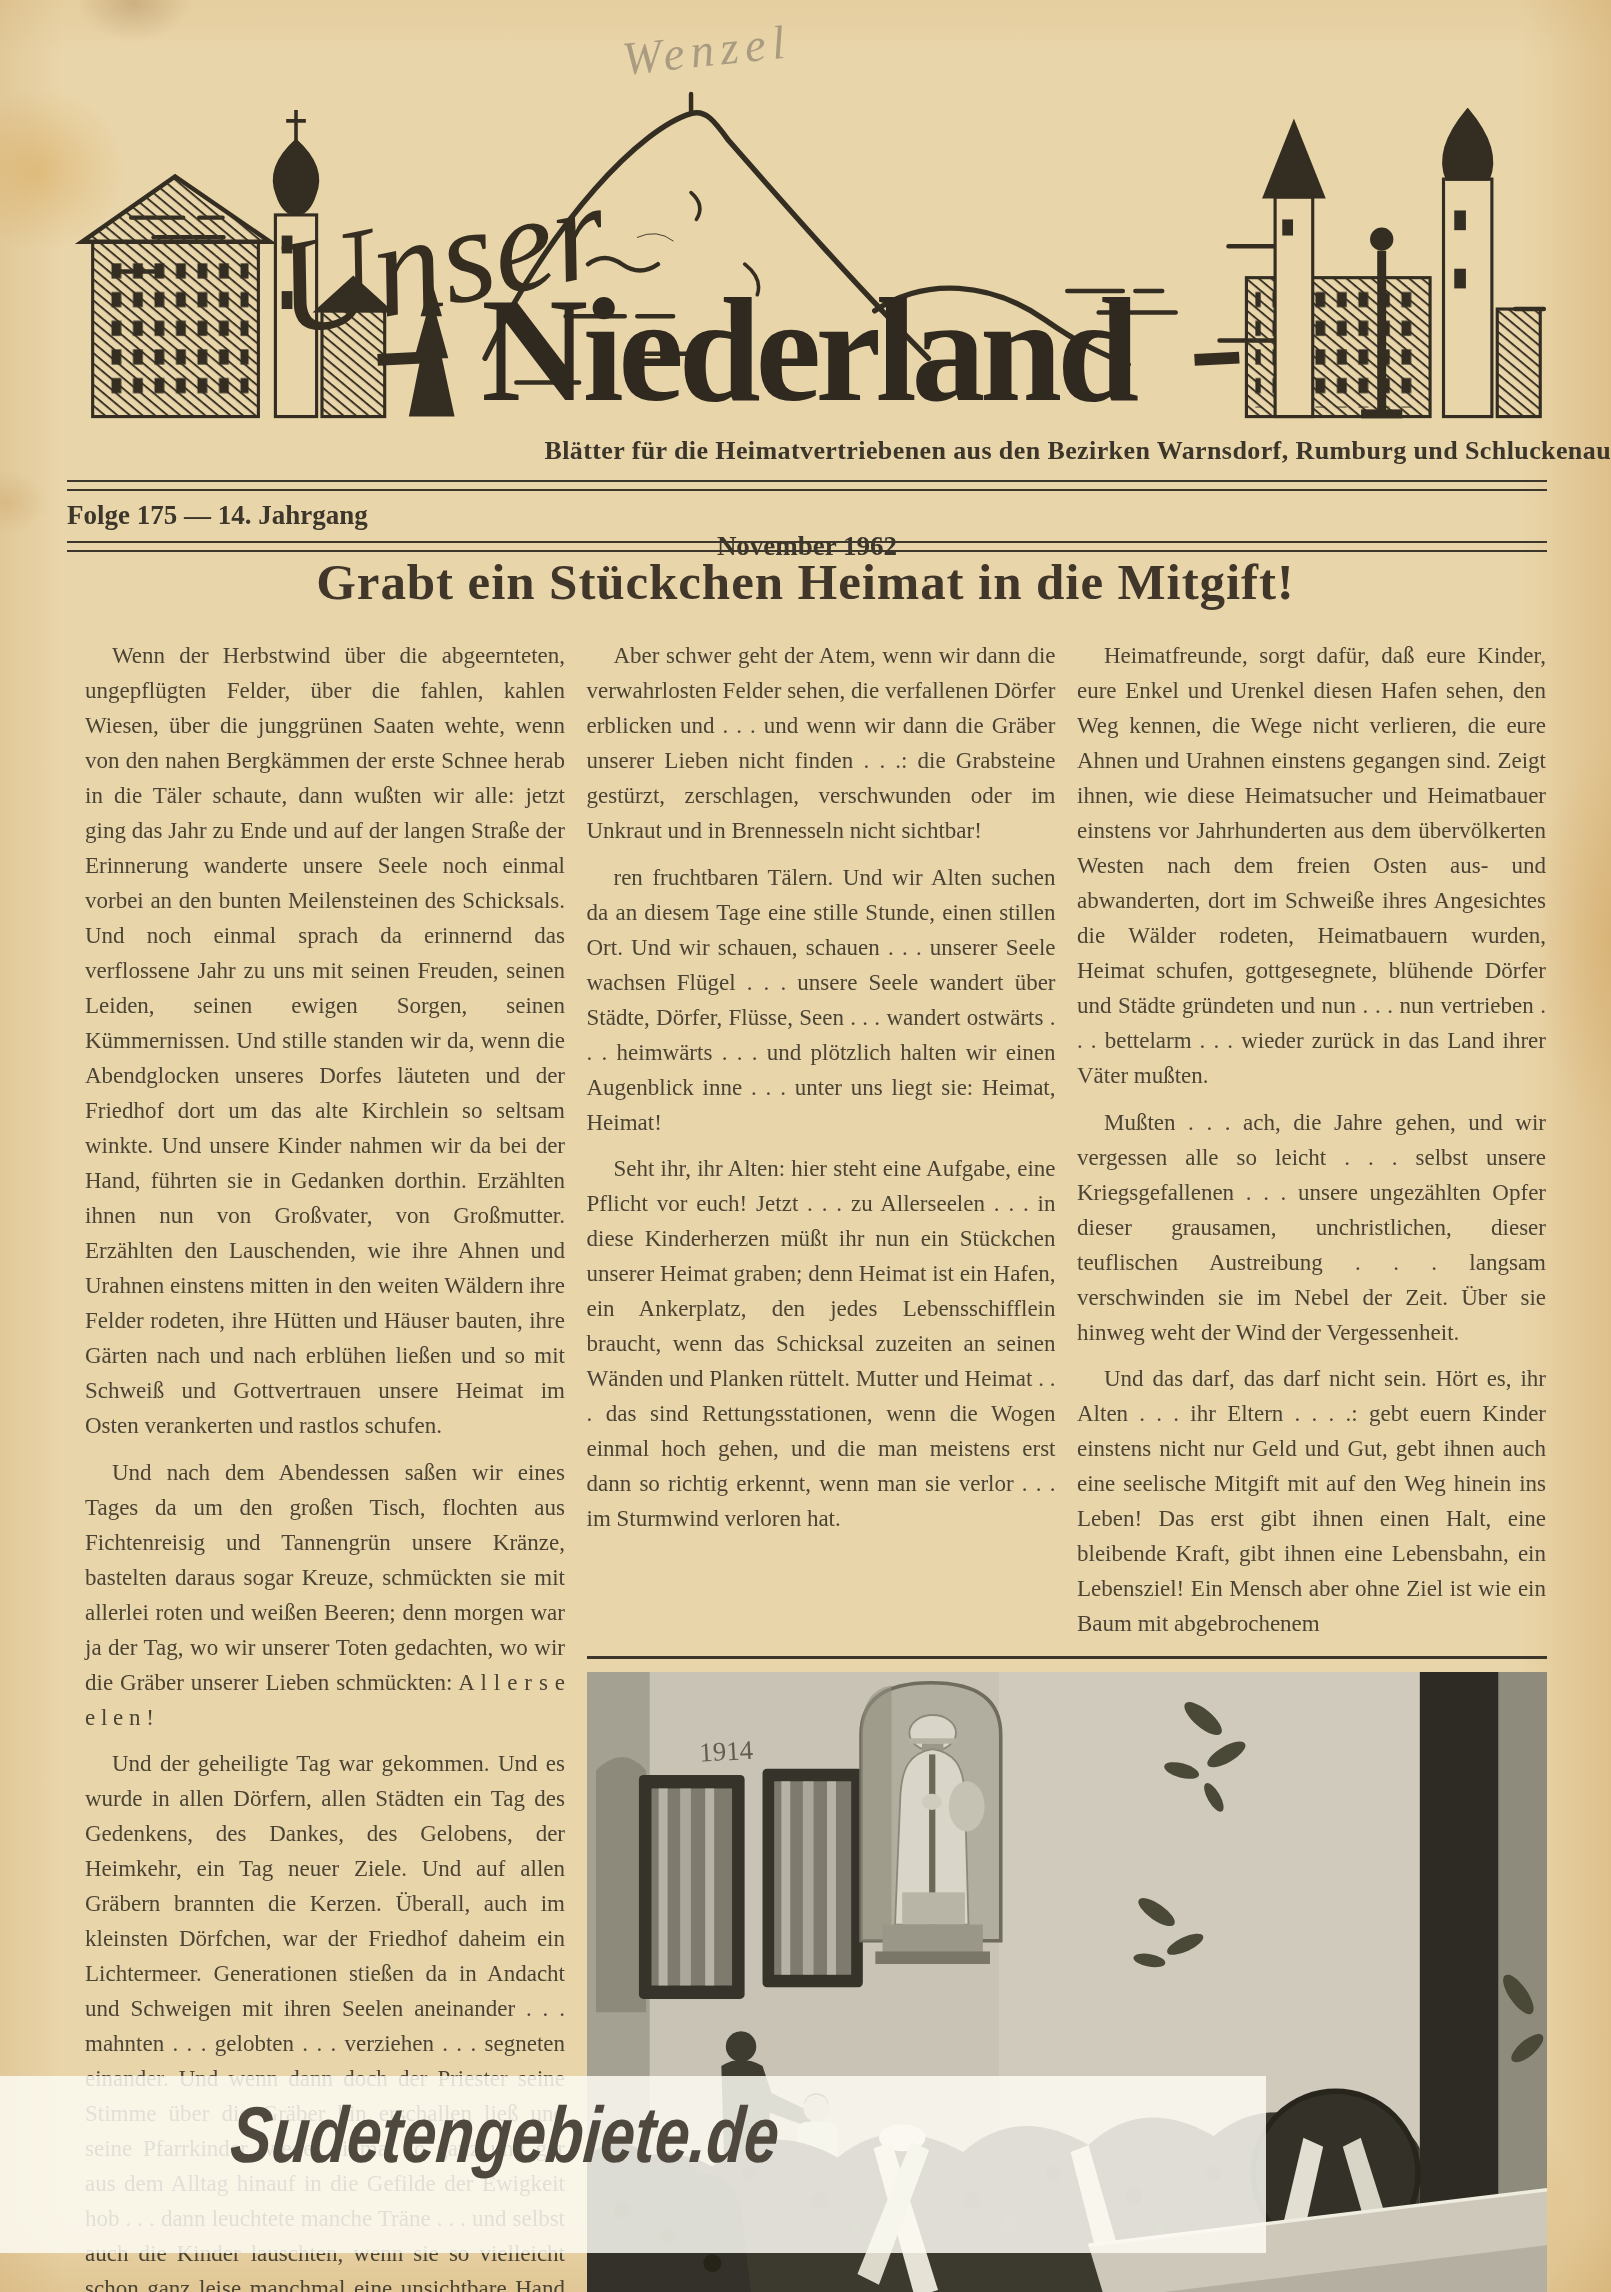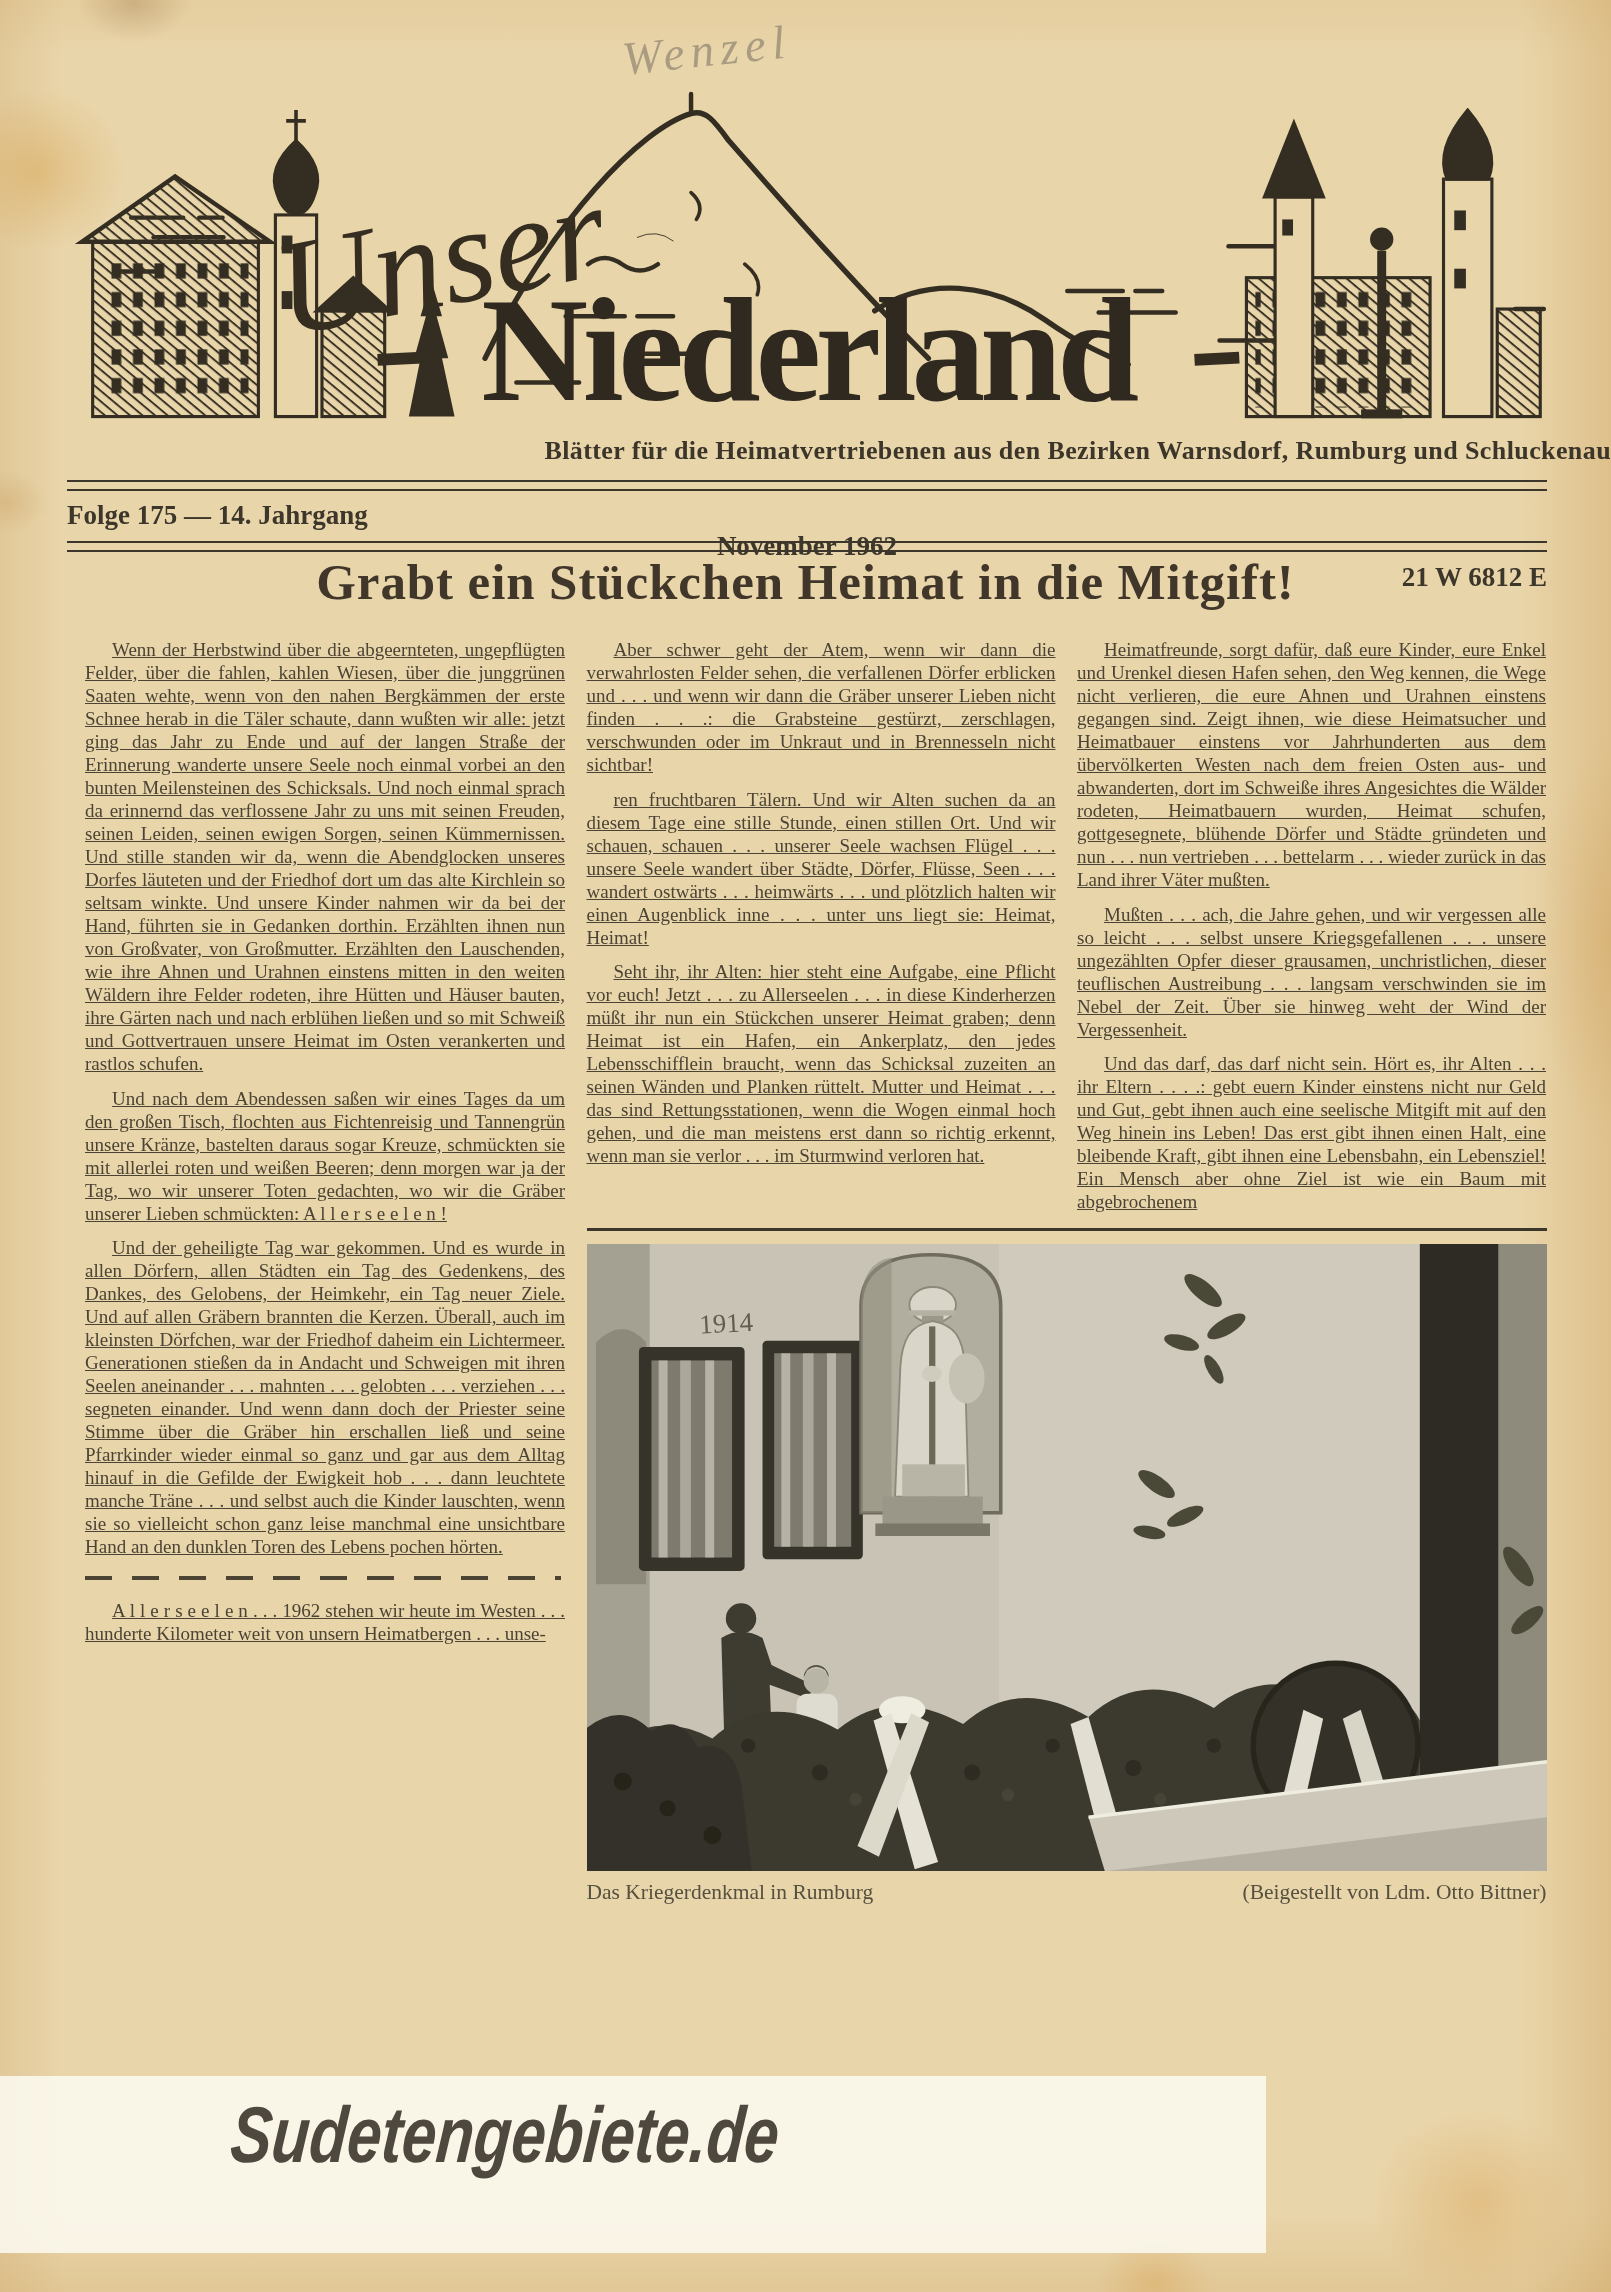--- a/index.html
+++ b/index.html
@@ -31,22 +31,22 @@
   .issue-line .l{flex:1;text-align:left;}
   .issue-line .c{flex:1;text-align:center;}
   .issue-line .r{flex:1;text-align:right;}
   .headline{position:absolute;top:553px;left:0;width:1611px;margin:0;text-align:center;
     font-size:51px;font-weight:bold;color:#40362a;letter-spacing:0.9px;}
   .columns{position:absolute;top:638px;left:85px;width:1462px;display:flex;gap:21.5px;}
   .col1{width:480px;}
   .right-region{width:960px;}
   .cols23{display:flex;gap:21.5px;}
   .cols23 .col{width:469px;}
-  .columns p{margin:0 0 11.6px 0;text-indent:27px;font-size:19px;line-height:23px;
-    text-align:justify;color:#4b4435;text-decoration:underline;}
+  .columns p{margin:0 0 11.6px 0;text-indent:27px;font-size:23px;line-height:35px;
+    text-align:justify;color:#4b4435;}
   .dash-sep{height:3.6px;margin:18px 3.6px 19.7px 0;
     background:repeating-linear-gradient(90deg,#4b4435 0 27px,transparent 27px 47px);}
   .photo-rule{border-top:3.6px solid #3c362b;margin-top:3.6px;}
   .photo{margin-top:12.5px;width:960px;height:627px;background:#c8c3b4;}
   .photo svg{display:block;width:100%;height:100%;}
   .caption-row{display:flex;justify-content:space-between;margin-top:9px;
     font-size:21.5px;color:#55503f;}
   .overlay{position:absolute;left:0;top:2076px;width:1266px;height:177px;
     background:rgba(252,250,242,.85);}
   .watermark{position:absolute;left:235px;top:12.5px;font-family:"Liberation Sans",sans-serif;
@@ -131,21 +131,20 @@
     </g>
     <text x="830" y="352" text-anchor="middle" font-family="Liberation Serif, serif" font-weight="bold" font-size="165" letter-spacing="-6" fill="#2f2920">Niederland</text>
   </svg>
 
   <div class="subtitle">Blätter für die Heimatvertriebenen aus den Bezirken Warnsdorf, Rumburg und Schluckenau</div>
 
   <div class="rule r1"></div>
   <div class="issue-line">
     <span class="l">Folge 175 — 14. Jahrgang</span>
     <span class="c">November 1962</span>
-    <span class="r">21 W 6812 E</span>
   </div>
   <div class="rule r2"></div>
 
   <h1 class="headline">Grabt ein Stückchen Heimat in die Mitgift!</h1>
 
   <div class="columns">
     <div class="col1">
       <p>Wenn der Herbstwind über die abgeernteten, ungepflügten Felder, über die fahlen, kahlen Wiesen, über die junggrünen Saaten wehte, wenn von den nahen Bergkämmen der erste Schnee herab in die Täler schaute, dann wußten wir alle: jetzt ging das Jahr zu Ende und auf der langen Straße der Erinnerung wanderte unsere Seele noch einmal vorbei an den bunten Meilensteinen des Schicksals. Und noch einmal sprach da erinnernd das verflossene Jahr zu uns mit seinen Freuden, seinen Leiden, seinen ewigen Sorgen, seinen Kümmernissen. Und stille standen wir da, wenn die Abendglocken unseres Dorfes läuteten und der Friedhof dort um das alte Kirchlein so seltsam winkte. Und unsere Kinder nahmen wir da bei der Hand, führten sie in Gedanken dorthin. Erzählten ihnen nun von Großvater, von Großmutter. Erzählten den Lauschenden, wie ihre Ahnen und Urahnen einstens mitten in den weiten Wäldern ihre Felder rodeten, ihre Hütten und Häuser bauten, ihre Gärten nach und nach erblühen ließen und so mit Schweiß und Gottvertrauen unsere Heimat im Osten verankerten und rastlos schufen.</p>
       <p>Und nach dem Abendessen saßen wir eines Tages da um den großen Tisch, flochten aus Fichtenreisig und Tannengrün unsere Kränze, bastelten daraus sogar Kreuze, schmückten sie mit allerlei roten und weißen Beeren; denn morgen war ja der Tag, wo wir unserer Toten gedachten, wo wir die Gräber unserer Lieben schmückten: A l l e r s e e l e n !</p>
       <p>Und der geheiligte Tag war gekommen. Und es wurde in allen Dörfern, allen Städten ein Tag des Gedenkens, des Dankes, des Gelobens, der Heimkehr, ein Tag neuer Ziele. Und auf allen Gräbern brannten die Kerzen. Überall, auch im kleinsten Dörfchen, war der Friedhof daheim ein Lichtermeer. Generationen stießen da in Andacht und Schweigen mit ihren Seelen aneinander . . . mahnten . . . gelobten . . . verziehen . . . segneten einander. Und wenn dann doch der Priester seine Stimme über die Gräber hin erschallen ließ und seine Pfarrkinder wieder einmal so ganz und gar aus dem Alltag hinauf in die Gefilde der Ewigkeit hob . . . dann leuchtete manche Träne . . . und selbst auch die Kinder lauschten, wenn sie so vielleicht schon ganz leise manchmal eine unsichtbare Hand an den dunklen Toren des Lebens pochen hörten.</p>

